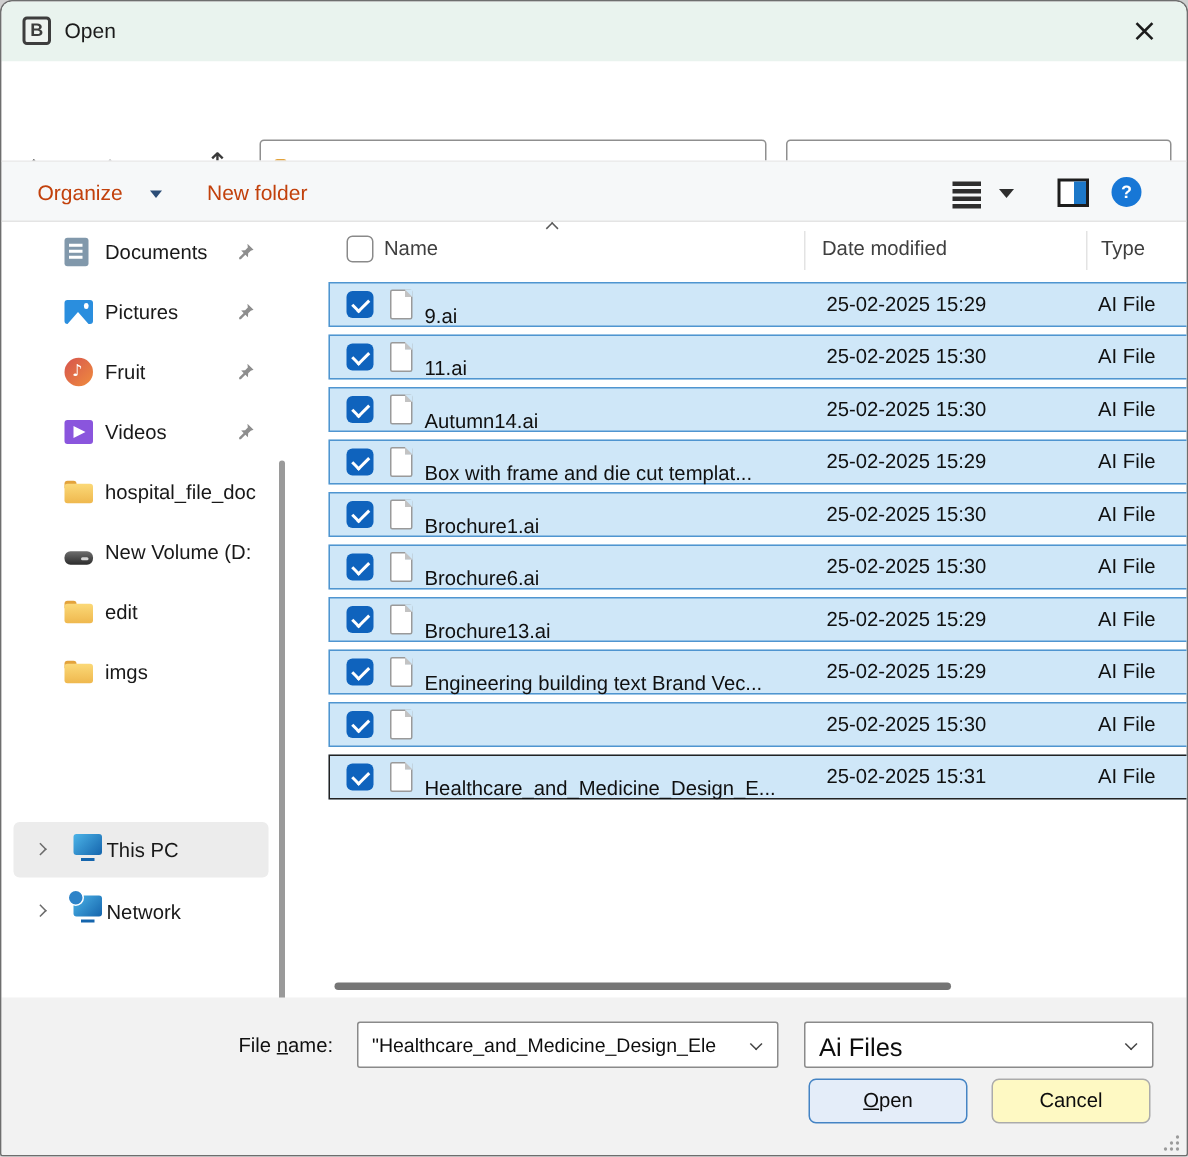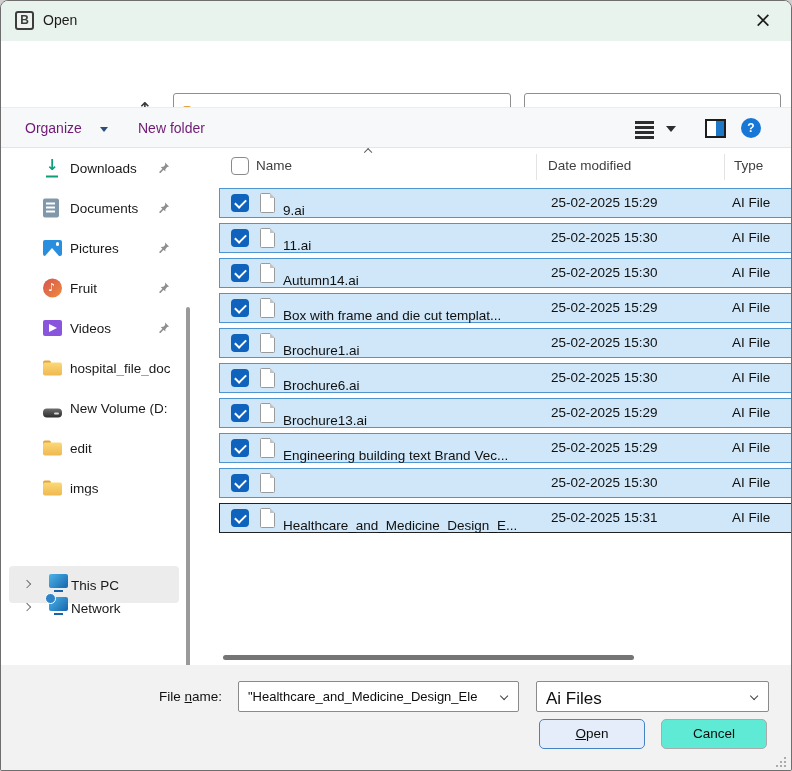--- a/index.html
+++ b/index.html
@@ -46,21 +46,21 @@
   }
   .searchbox input{
     width:100%; height:100%; border:none; outline:none; background:transparent;
     font-family:"Liberation Sans", sans-serif; font-size:13.5px; color:#222; padding:0 36px 0 13px;
   }
   .searchbox input::placeholder{ color:#8a8a8a; opacity:1; }
   .search-icon{ position:absolute; right:12px; top:13px; }
   
   .toolbar{ position:absolute; left:0; top:106px; width:100%; height:41px;
     background:#f6f8f9; border-top:1px solid #ececec; border-bottom:1px solid #e4e4e4; }
-  .cmd{ position:absolute; top:12px; font-size:14px; color:#701a75; display:flex; align-items:center; gap:18px; }
+  .cmd{ position:absolute; top:12px; font-size:14px; color:#c2410c; display:flex; align-items:center; gap:18px; }
   .cmd-organize{ left:24px; }
   .cmd-newfolder{ left:137px; }
   .caret-down{ width:0; height:0; border-left:4.5px solid transparent; border-right:4.5px solid transparent; border-top:5.5px solid #2b4d77; margin-top:2px; }
   .view-list-icon{ position:absolute; left:634px; top:13px; width:19px; }
   .view-list-icon i{ display:block; height:2.6px; background:#2e2e2e; margin-bottom:2.4px; }
   .view-caret{ position:absolute; left:665px; top:18px; width:0; height:0;
     border-left:5px solid transparent; border-right:5px solid transparent; border-top:6px solid #2e2e2e; }
   .preview-icon{ position:absolute; left:704px; top:11px; width:21px; height:19px;
     border:2px solid #1d1d1d; background:#fff; }
   .preview-icon::after{ content:""; position:absolute; right:0; top:0; width:8px; height:15px; background:#1d78c8; }
@@ -70,21 +70,21 @@
   .content{ position:absolute; left:0; top:147px; width:100%; height:517px; background:#fff; }
   
   .sidebar{ position:absolute; left:0; top:0; width:200px; height:100%; }
   .side-item{ position:relative; height:40px; width:185px; }
   .side-ic{ position:absolute; left:42px; top:50%; transform:translateY(-50%); }
   .side-label{ position:absolute; left:69px; top:50%; transform:translateY(-50%);
     font-size:13.5px; color:#191919; white-space:nowrap; overflow:hidden; max-width:110px; }
   .pin{ position:absolute; left:156px; top:50%; transform:translateY(-50%); }
   .side-divider{ position:absolute; left:14px; top:525px; width:152px; border-top:1px solid #dedede; }
   .tree-item{ position:absolute; left:8px; width:170px; height:37px; border-radius:4px; }
-  .tree-item.selected{ background:#ececec;margin-top:18px; }
+  .tree-item.selected{ background:#ececec; }
   .tree-this-pc{ top:400px; }
   .tree-network{ top:441px; }
   .tree-chev{ position:absolute; left:15px; top:15px; border-color:#6b6b6b; }
   .tree-label{ position:absolute; left:62px; top:50%; transform:translateY(-50%); font-size:13.5px; color:#191919; }
   .side-scrollbar{ position:absolute; left:185px; top:159px; width:4px; height:488px; background:#9a9a9a; border-radius:2px; }
   
   .ic{ display:inline-block; position:relative; }
   .ic-downloads{ width:18px; height:19px; }
   .ic-downloads::before{ content:"↓"; position:absolute; left:3px; top:-3px; font-family:"DejaVu Sans",sans-serif; font-size:15px; font-weight:bold; color:#0f9d77; }
   .ic-downloads::after{ content:""; position:absolute; left:3px; bottom:0; width:12px; height:2.5px; background:#0f9d77; }
@@ -140,21 +140,21 @@
   .fn-label .mn{ text-decoration:underline; }
   .combo{ position:absolute; top:16px; height:31px; background:#fff; border:1px solid #8a8a8a; border-radius:2px; font-size:13px; color:#0d0d0d; }
   .combo-filename{ left:237px; width:281px; }
   .combo-filetype{ left:535px; width:233px; font-size:17px; }
   .combo .val{ position:absolute; left:9px; top:7px; right:28px; white-space:nowrap; overflow:hidden; }
   .combo .cchev{ position:absolute; right:11px; top:11px; border-color:#444; }
   .btn{ position:absolute; top:54px; width:106px; height:30px; border-radius:5px; font-size:13.5px;
     text-align:center; line-height:28px; color:#0d0d0d; }
   .btn-open{ left:538px; background:#e4edf9; border:1.5px solid #4584c4; }
   .btn-open .mn{ text-decoration:underline; }
-  .btn-cancel{ left:660px; background:#5eead4; border:1px solid #ababab; }
+  .btn-cancel{ left:660px; background:#fef9c3; border:1px solid #ababab; }
   .grip{ position:absolute; right:3px; bottom:3px; }
 </style>
 </head>
 <body>
 
 <div class="window">
 
   <div class="titlebar">
     <span class="app-icon">B</span>
     <span class="win-title">Open</span>
@@ -206,27 +206,20 @@
     <span class="view-caret"></span>
     <span class="preview-icon"></span>
     <span class="help-btn">?</span>
   </div>
 
   <div class="content">
 
     <div class="sidebar">
       <div>
           <div class="side-item">
-    <span class="ic side-ic ic-downloads"></span>
-    <span class="side-label">Downloads</span>
-    <svg class="pin" width="13" height="13" viewBox="0 0 16 16">
-      <path fill="#8e8e8e" d="M9.8 1.2 14.8 6.2 12.6 6.9 10.4 9.1 10.2 12.4 8.1 10.3 4.4 14 3 14 3 12.6 6.7 8.9 4.6 6.8 7.9 6.6 10.1 4.4 Z"></path>
-    </svg>
-  </div>
-          <div class="side-item">
     <span class="ic side-ic ic-documents"></span>
     <span class="side-label">Documents</span>
     <svg class="pin" width="13" height="13" viewBox="0 0 16 16">
       <path fill="#8e8e8e" d="M9.8 1.2 14.8 6.2 12.6 6.9 10.4 9.1 10.2 12.4 8.1 10.3 4.4 14 3 14 3 12.6 6.7 8.9 4.6 6.8 7.9 6.6 10.1 4.4 Z"></path>
     </svg>
   </div>
           <div class="side-item">
     <span class="ic side-ic ic-pictures"></span>
     <span class="side-label">Pictures</span>
     <svg class="pin" width="13" height="13" viewBox="0 0 16 16">

